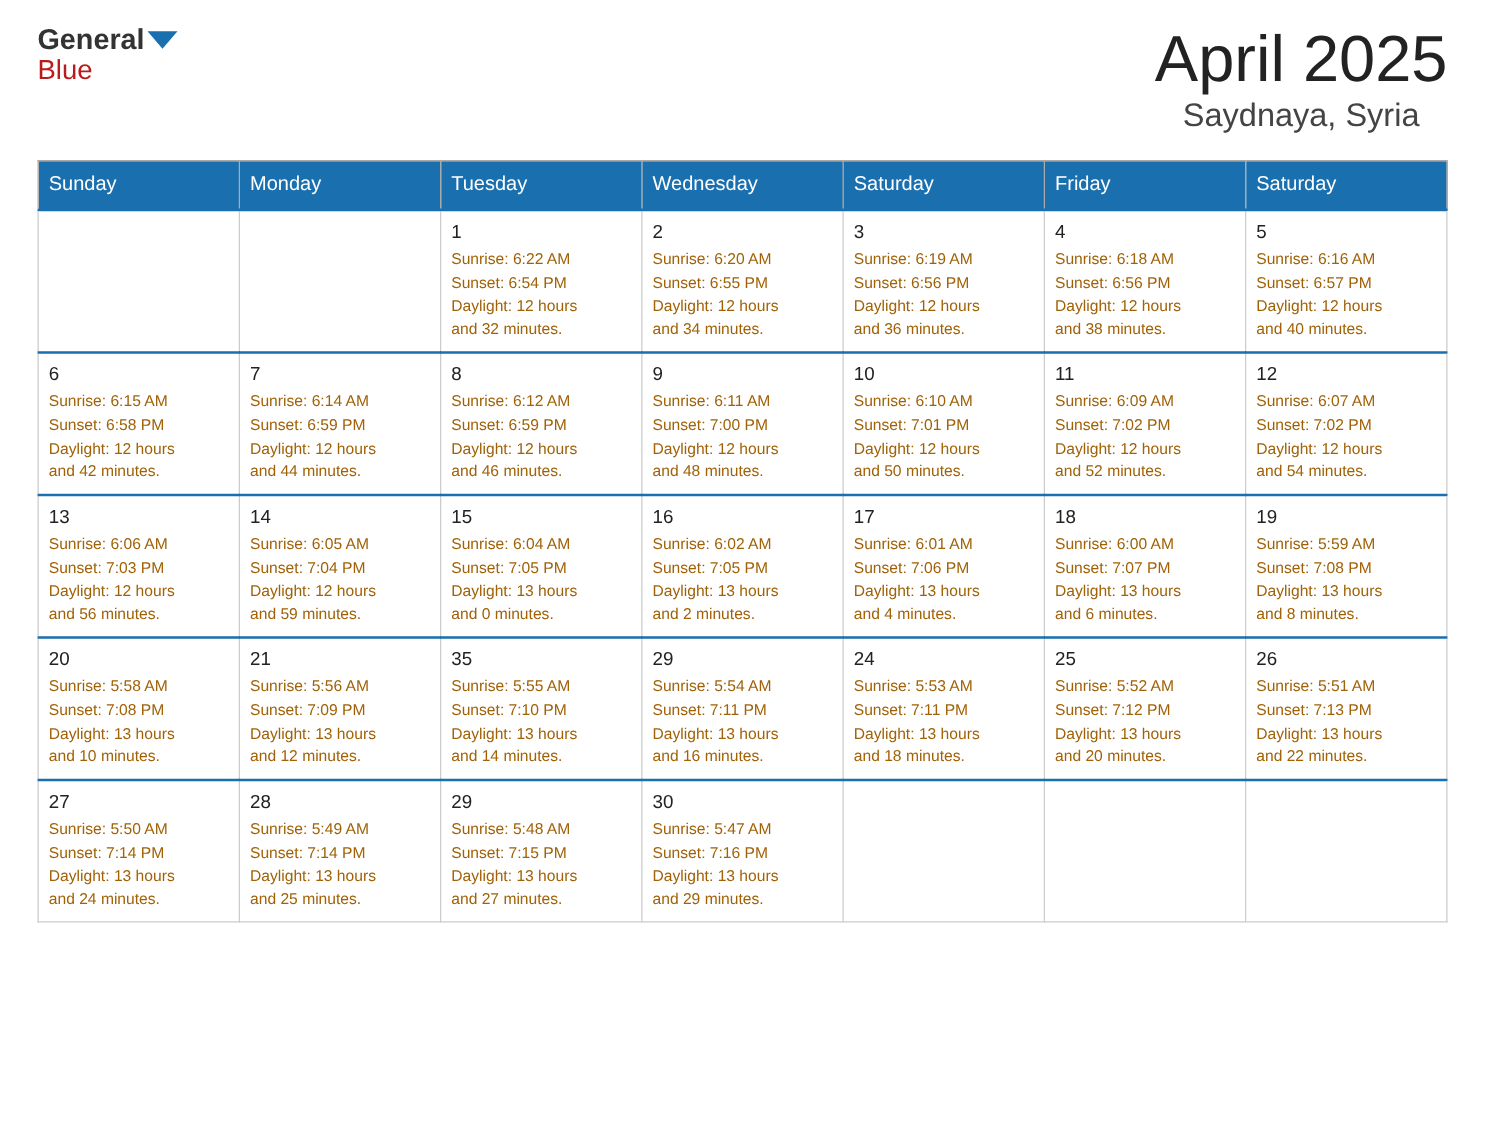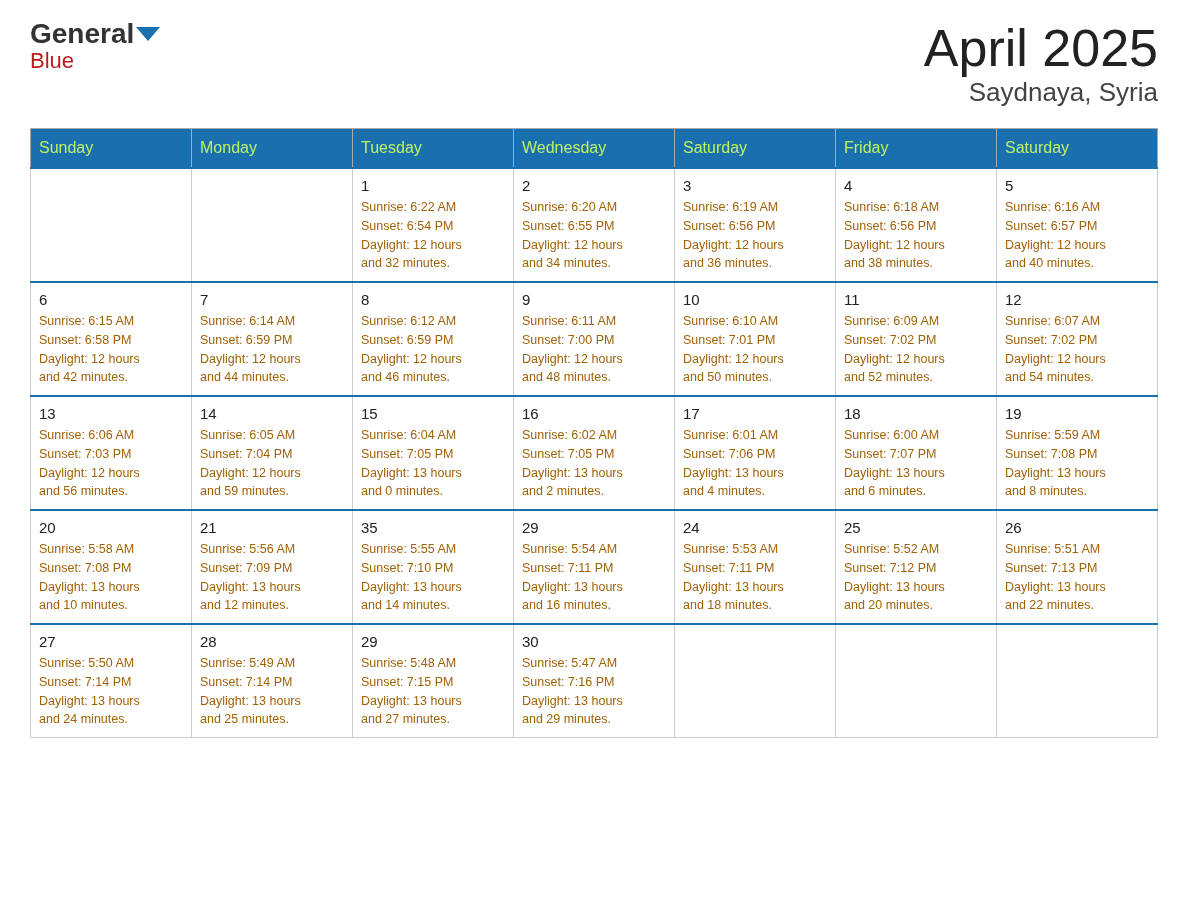--- a/index.html
+++ b/index.html
@@ -15,21 +15,21 @@
       justify-content: space-between;
       align-items: flex-start;
       margin-bottom: 20px;
     }
     .logo {
       display: flex;
       flex-direction: column;
       align-items: flex-start;
     }
     .logo-text {
-      font-size: 28px;
+      font-size: 23px;
       font-weight: bold;
       color: #333;
       line-height: 1;
     }
     .logo-triangle {
       width: 0;
       height: 0;
       border-left: 12px solid transparent;
       border-right: 12px solid transparent;
       border-top: 14px solid #1a6faf;
@@ -40,41 +40,41 @@
     .logo-line {
       display: flex;
       align-items: center;
     }
     .logo-blue-line {
       font-size: 22px;
       color: #b91c1c;
       font-weight: normal;
     }
     .title-block {
-      text-align: right;
+      text-align: center;
     }
     .title-block h1 {
       font-size: 52px;
       font-weight: normal;
       color: #222;
       line-height: 1.1;
     }
     .title-block h2 {
       font-size: 26px;
       font-weight: normal;
       color: #444;
     }
     .calendar {
       width: 100%;
       border-collapse: collapse;
       border: 1px solid #aaa;
     }
     .calendar thead tr th {
       background-color: #1a6faf;
-      color: #bef264;
+      color: #ffffff;
       padding: 10px 8px;
       text-align: left;
       font-size: 16px;
       font-weight: normal;
       border: 1px solid #aaa;
     }
     .calendar tbody tr td {
       vertical-align: top;
       border: 1px solid #ccc;
       padding: 8px;

